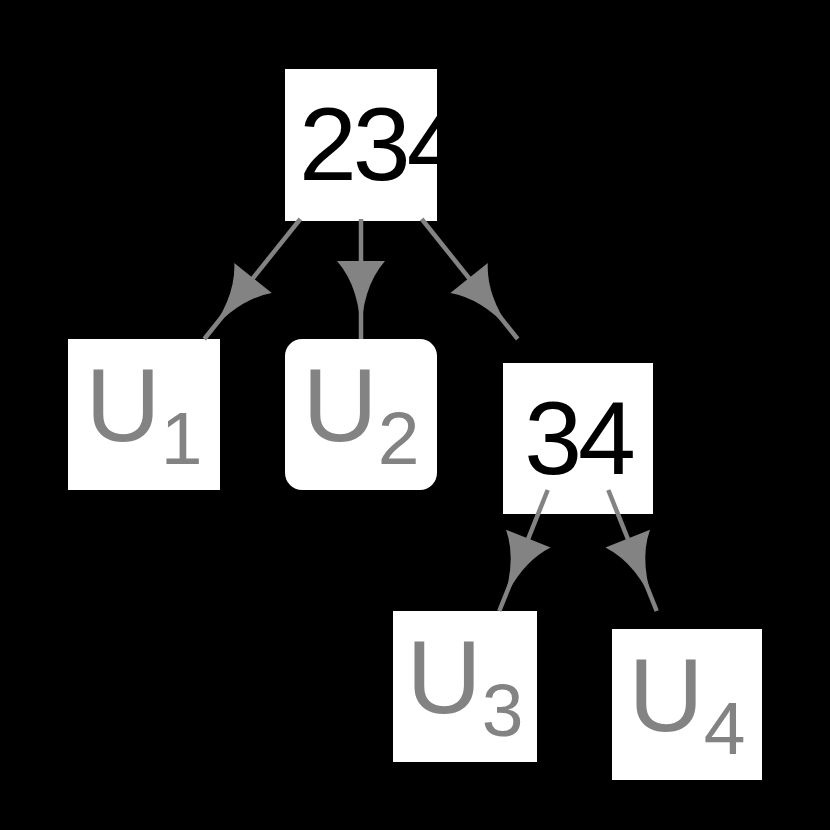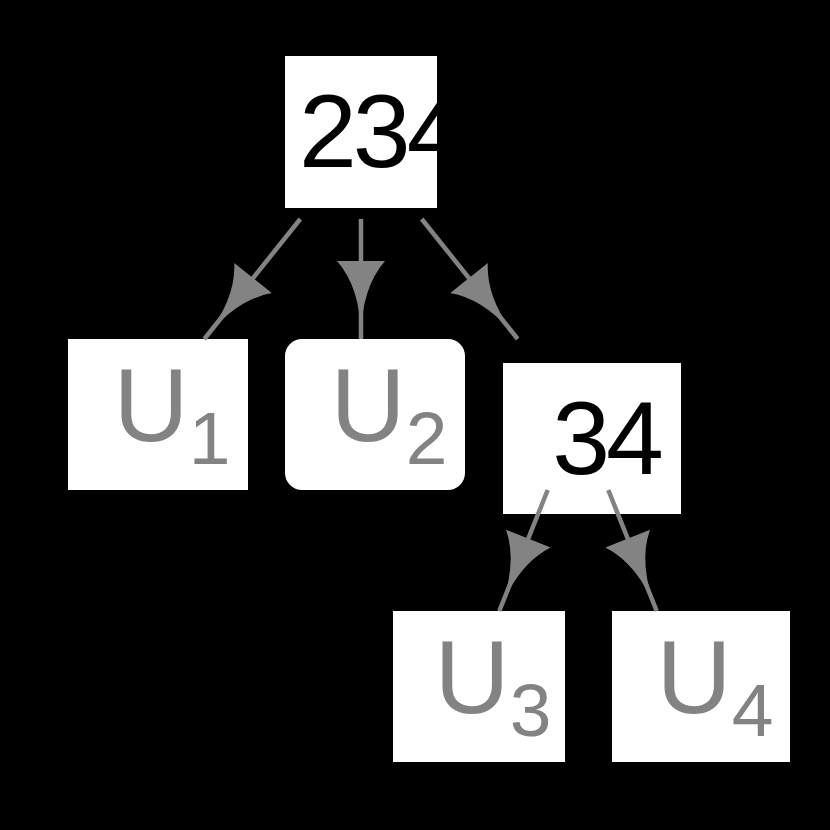--- a/index.html
+++ b/index.html
@@ -15,21 +15,20 @@
     overflow: hidden;
     font-family: "Liberation Sans", sans-serif;
   }
   .node {
     position: absolute;
     background: var(--node-fill, #ffffff);
     display: flex;
     align-items: center;
     justify-content: center;
     white-space: nowrap;
-    padding-left: 28px;
   }
   .node .label {
     line-height: 1.05;
   }
   .node.value .label {
     font-size: 104px;
     letter-spacing: -4px;
     color: var(--value-color, #000000);
   }
   .node.leaf .label {
@@ -61,41 +60,41 @@
   .edge-head {
     fill: var(--edge-color, #838383);
     stroke: none;
   }
 </style>
 </head>
 <body>
 
 <div class="canvas">
 
-  <div class="node value overflow-label" style="left:285px; top:56px; width:152px; height:152px;">
+  <div class="node value overflow-label" style="left:285px; top:69px; width:152px; height:152px;">
     <span class="label">234</span>
   </div>
 
   <div class="node leaf" style="left:68px; top:339px; width:152px; height:151px;">
     <span class="label"><span>U</span><span class="sub">1</span></span>
   </div>
 
   <div class="node leaf" style="left:285px; top:339px; width:152px; height:151px;border-radius:17px;">
     <span class="label"><span>U</span><span class="sub">2</span></span>
   </div>
 
   <div class="node value" style="left:503px; top:339px; width:150px; height:151px;margin-top:24px;">
     <span class="label">34</span>
   </div>
 
   <div class="node leaf" style="left:393px; top:611px; width:144px; height:151px;">
     <span class="label"><span>U</span><span class="sub">3</span></span>
   </div>
 
-  <div class="node leaf" style="left:612px; top:611px; width:150px; height:151px;">
+  <div class="node leaf" style="left:612px; top:629px; width:150px; height:151px;">
     <span class="label"><span>U</span><span class="sub">4</span></span>
   </div>
 
   <svg class="edge-layer" width="830" height="830" viewBox="0 0 830 830">
 
     <g>
       <path class="edge-shaft" d="M 300.3 219 L 204.3 339"></path>
       <path class="edge-head" d="M 234.3 263.1 Q 236.0 299.4 204.3 339 Q 236.0 299.4 271.8 293.1 Z"></path>
     </g>
 

